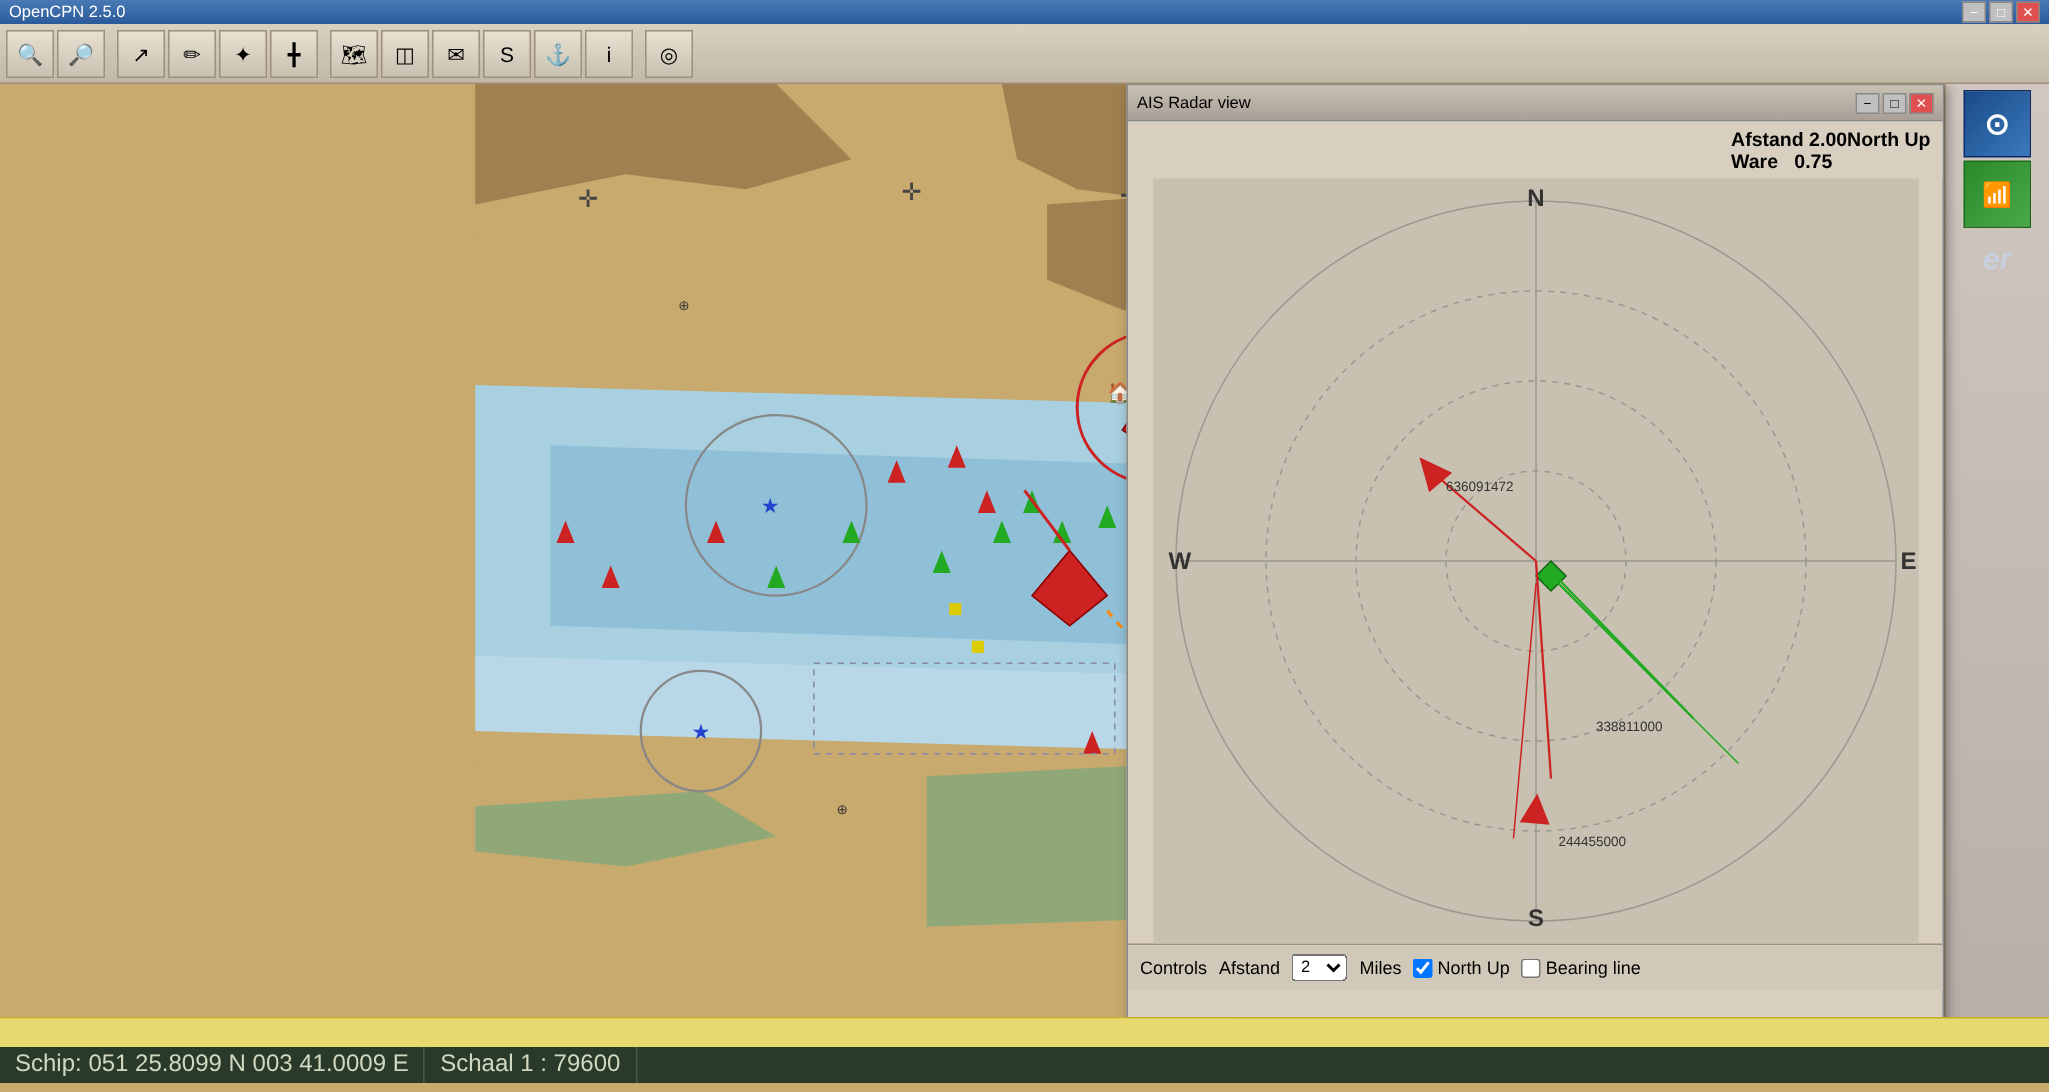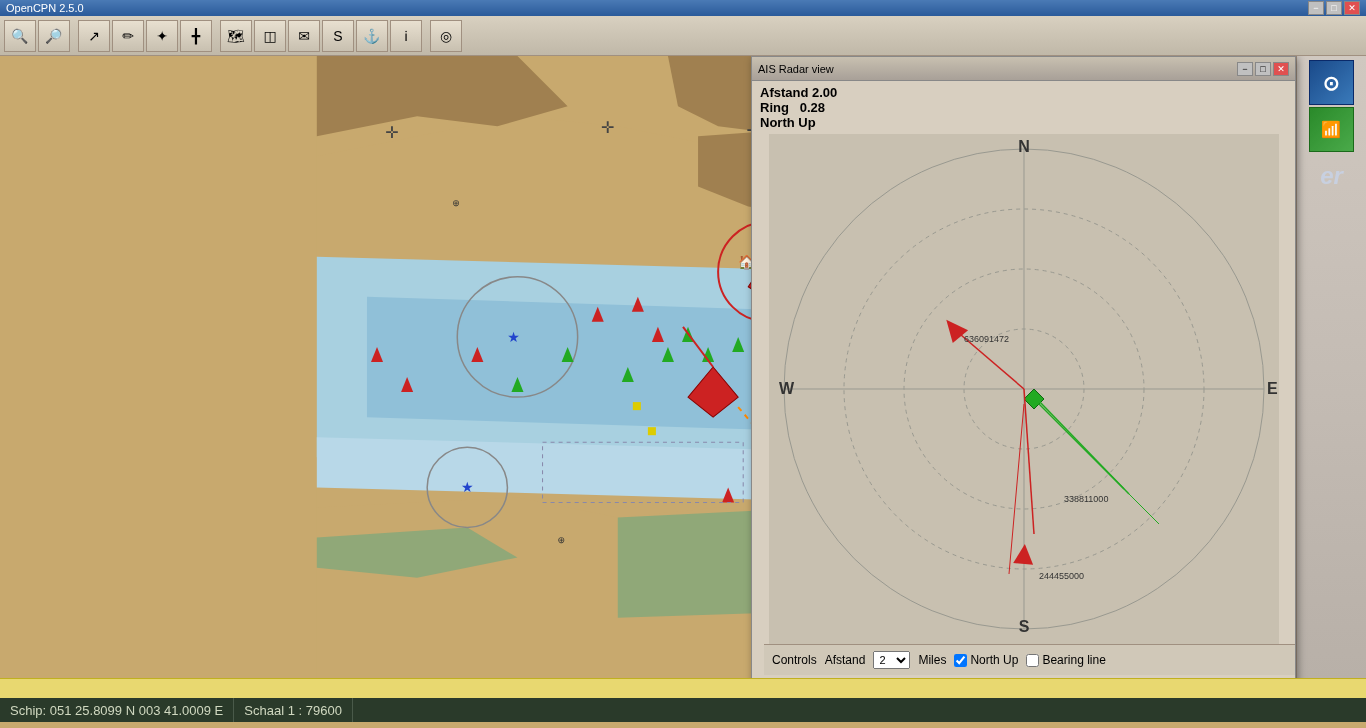--- a/index.html
+++ b/index.html
@@ -57,21 +57,21 @@
       border-bottom: 1px solid #888;
     }
     #ais-titlebar .ais-controls { display: flex; gap: 2px; }
     #ais-titlebar .ais-btn { width: 16px; height: 14px; background: #c0c0c0; border: 1px solid #888; font-size: 9px; display: flex; align-items: center; justify-content: center; cursor: pointer; }
     #ais-titlebar .ais-btn.close { background: #e05050; color: white; }
 
     #ais-info {
       padding: 4px 8px;
       font-size: 13px; font-weight: bold; color: #000;
       background: #d8cfc0;
-      display: flex; justify-content: flex-end; align-items: flex-start; flex-direction: column;
+      display: flex; justify-content: flex-end; align-items: flex-start;
     }
     #ais-info .left-info {}
     #ais-info .right-info { font-size: 13px; font-weight: bold; }
 
     #radar-display {
       position: relative;
       width: 510px;
       height: 510px;
       margin: 0 auto;
       background: #c8c0b0;
@@ -79,40 +79,39 @@
 
     #radar-svg {
       width: 100%; height: 100%;
     }
 
     #ais-controls {
       padding: 6px 8px;
       display: flex; align-items: center; gap: 8px; font-size: 12px;
       border-top: 1px solid #a09080;
       background: #d0c8b8;
-      margin-left: 12px;
     }
     #ais-controls label { display: flex; align-items: center; gap: 3px; }
     #ais-controls select { font-size: 11px; padding: 1px; }
 
     
     #statusbar {
       height: 20px;
       background: #e8d870;
       display: flex; align-items: center;
       font-size: 11px; color: #000;
       border-top: 1px solid #c0b020;
     }
 
     
     #infobar {
       height: 24px;
       background: #2a3a2a;
       display: flex; align-items: center;
-      font-size: 13px; color: #d0d8c0;
+      font-size: 16px; color: #d0d8c0;
     }
     #infobar .info-item {
       padding: 0 10px;
       border-right: 1px solid #4a5a4a;
       height: 100%; display: flex; align-items: center;
     }
   </style>
 </head>
 <body>
 
@@ -241,22 +240,22 @@
         </div>
       </div>
 
       <div id="ais-info">
         <div class="left-info">
           <div>
             <span>Afstand</span>
             <span> <span>2.00</span></span>
           </div>
           <div>
-            <span>Ring</span>
-            <span> &nbsp;&nbsp;<span>0.28</span></span>
+            <span>Ware</span>
+            <span> &nbsp;&nbsp;<span>0.75</span></span>
           </div>
         </div>
         <div class="right-info">
           <span>North Up</span>
         </div>
       </div>
 
       <div id="radar-display">
         <svg id="radar-svg" viewBox="0 0 510 510">
 
@@ -313,21 +312,21 @@
           <input type="checkbox" style="">
           <span>Bearing line</span>
         </label>
       </div>
     </div>
     
     
     <div style="position:absolute; right:0; top:0; width:70px; height:100%; background:linear-gradient(to bottom,#d0c8c0,#b8b0a8); border-left:1px solid #a09080; display:flex; flex-direction:column; align-items:center; padding-top:4px; gap:2px;">
       <div style="width:45px;height:45px;background:linear-gradient(135deg,#1a4a8a,#3a7aba);border:1px solid #0a2a6a;display:flex;align-items:center;justify-content:center;color:white;font-size:20px;font-weight:bold;">⊙</div>
       <div style="width:45px;height:45px;background:linear-gradient(135deg,#2a8a2a,#4aaa4a);border:1px solid #1a6a1a;display:flex;align-items:center;justify-content:center;color:white;font-size:16px;">📶</div>
-      <div style="font-size:24px;color:#c8d0e0;font-style:italic;font-weight:bold;margin-top:8px;">er</div>
+      <div style="font-size:20px;color:#c8d0e0;font-style:italic;font-weight:bold;margin-top:8px;">er</div>
     </div>
   </div>
 </div>
 
 <div id="statusbar">
   <div style="width:820px;height:100%;background:#e8d870;"></div>
 </div>
 
 <div id="infobar">
   <div class="info-item">

